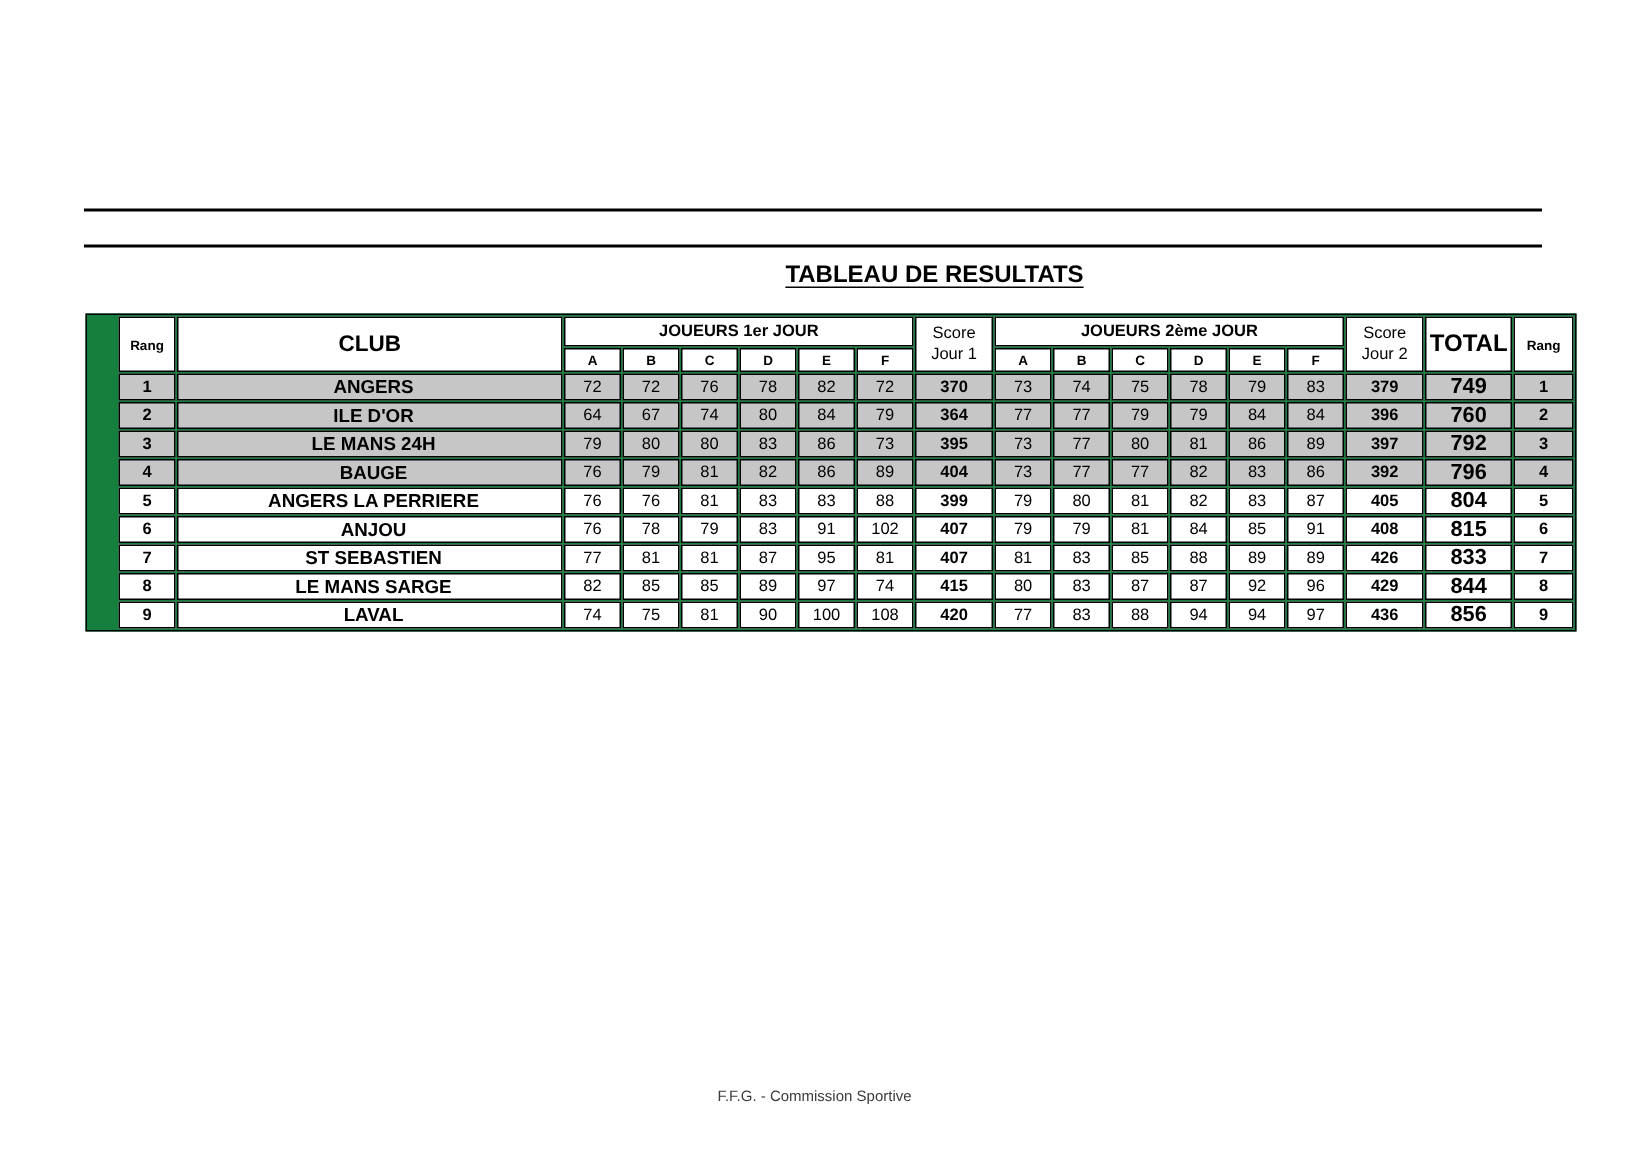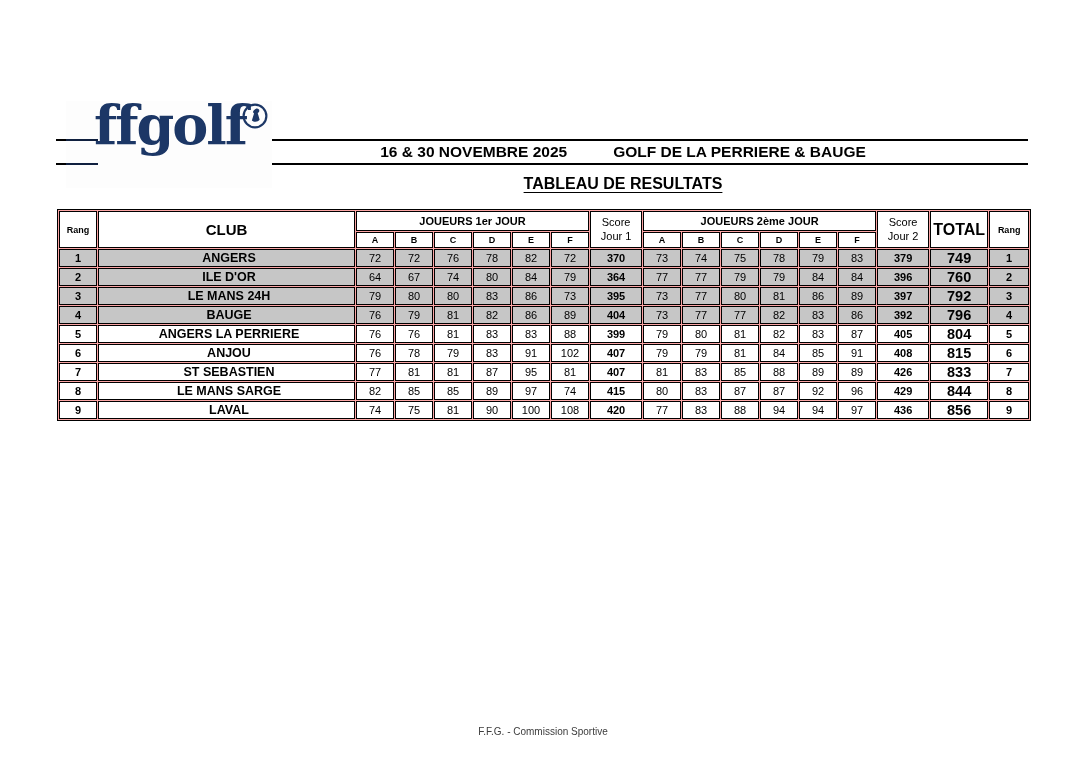--- a/index.html
+++ b/index.html
@@ -32,22 +32,22 @@
   .logo-stub.s2 { top:62px; }
   .logo-text { position:absolute; left:28px; top:-8px;
                font-family:"DejaVu Serif", serif; font-weight:bold;
                font-size:54px; letter-spacing:-2px; color:#1c3766; }
   .logo-mark { position:absolute; right:4px; top:2px; width:26px; height:26px; }
   .logo-mark svg { width:100%; height:100%; display:block; }
 
   
   table.results { position:absolute; left:57px; top:209px;
                   border-collapse:separate; border-spacing:1px;
-                  background:#fca5a5; border:1px solid #000;
-                  table-layout:fixed; width:973px; }
+                  background:#15803d; border:1px solid #000;
+                  table-layout:fixed; width:973px;padding-left:20px; }
   table.results th, table.results td {
     border:1px solid #000; background:#fff;
     text-align:center; vertical-align:middle;
     overflow:hidden; white-space:nowrap;
   }
   th.h-rank   { font-size:9px;  font-weight:bold; height:37px; }
   th.h-club   { font-size:15px; font-weight:bold; }
   th.h-group  { font-size:11px; font-weight:bold; height:18px; }
   th.h-player { font-size:9px;  font-weight:bold; height:15px; }
   th.h-score  { font-size:11px; font-weight:normal; line-height:1.25; }
@@ -66,40 +66,26 @@
   .footer { position:absolute; left:0; right:0; top:726px; text-align:center;
             font-size:10px; color:#3c3c3c; }
 </style>
 </head>
 <body>
 
 <div class="page">
 
 
   <div class="rule rule-top"></div>
-  <div class="hdr-center date-line">
-    <span>16 &amp; 30 NOVEMBRE 2025</span><span class="gap"></span><span>GOLF DE LA PERRIERE &amp; BAUGE</span>
-  </div>
   <div class="rule rule-bottom"></div>
 
   <div class="hdr-center table-title">
     <span>TABLEAU DE RESULTATS</span>
   </div>
 
-  <div class="logo">
-    <div class="logo-stub s1"></div>
-    <div class="logo-stub s2"></div>
-    <span class="logo-text">ffgolf</span>
-    <span class="logo-mark">
-      <svg viewBox="0 0 24 24">
-        <circle cx="12" cy="12" r="10.5" fill="none" stroke="#1c3766" stroke-width="2"></circle>
-        <path d="M12.5 5.5 c2.6 -1.2 4.4 1.2 3 3 l-1 .8 1.8 6.2 c-1.5 2.2 -5.4 2.4 -7.2 .6 l2 -6.5 c-1.6 -.6 -1 -3 1.4 -4.1 z" fill="#1c3766"></path>
-      </svg>
-    </span>
-  </div>
 
   <table class="results">
     <colgroup>
       <col style="width:38px">
         <col style="width:257px">
       <col style="width:38px">
         <col style="width:38px">
         <col style="width:38px">
         <col style="width:38px">
         <col style="width:38px">

